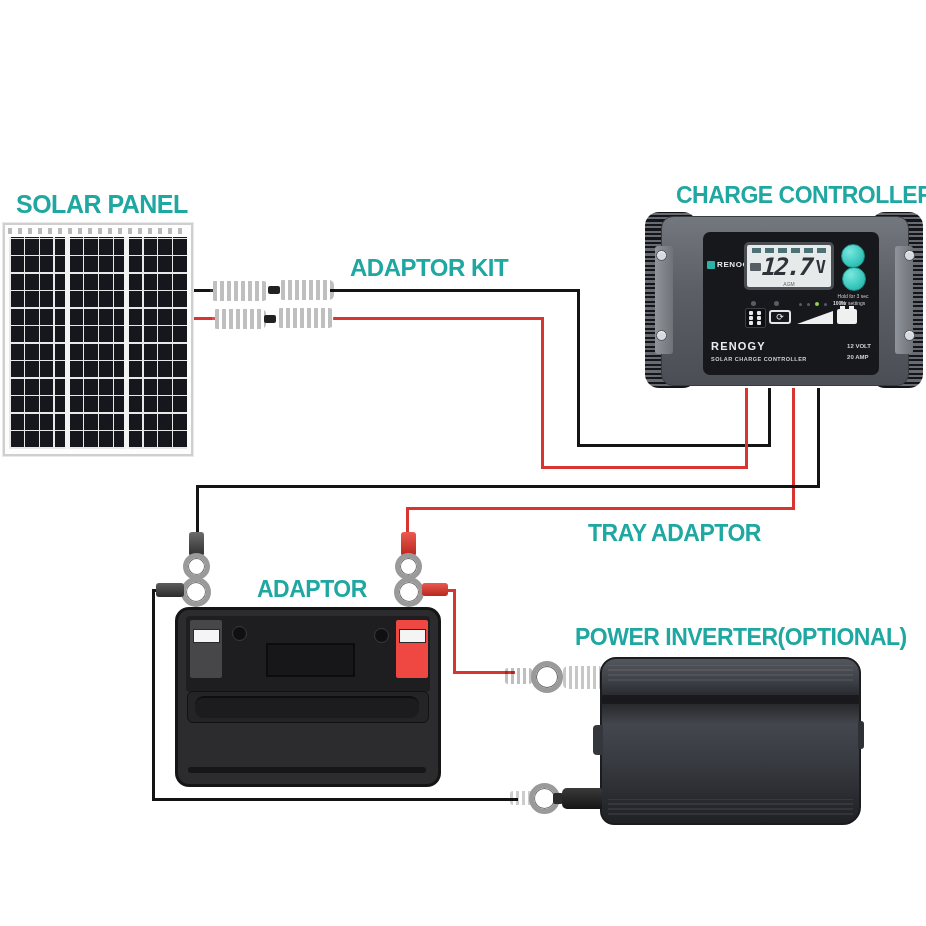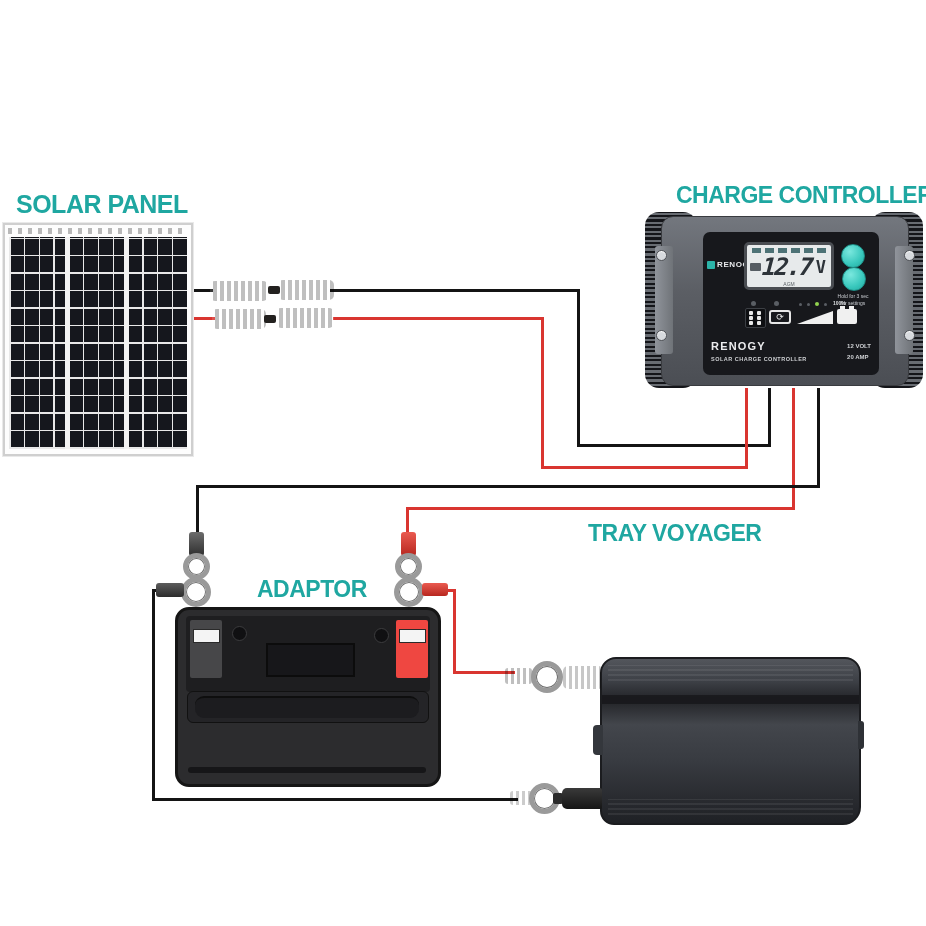--- a/index.html
+++ b/index.html
@@ -104,22 +104,24 @@
   .cc-sub{position:absolute;left:8px;top:124px;color:#cfd1d4;font-weight:bold;font-size:5.5px;letter-spacing:.5px;}
   .cc-rating{position:absolute;right:8px;top:109px;text-align:left;color:#cfd1d4;font-weight:bold;font-size:6px;line-height:1.8;white-space:pre-line;}
 </style>
 </head>
 <body>
 
 <div id="canvas">
 
   <div class="lbl" style="left:16px;top:150px;font-size:25px;">SOLAR PANEL</div>
   <div class="lbl" style="left:676px;top:142px;">CHARGE CONTROLLER</div>
-  <div class="lbl" style="left:588px;top:480px;">TRAY VOYAGER</div>
+  <div class="lbl" style="left:350px;top:214px;font-size:24px;">ADAPTOR KIT</div>
+  <div class="lbl" style="left:588px;top:480px;">TRAY ADAPTOR</div>
   <div class="lbl" style="left:257px;top:536px;">ADAPTOR</div>
+  <div class="lbl" style="left:575px;top:584px;">POWER INVERTER(OPTIONAL)</div>
 
   <div class="wire wk" style="left:185px;top:249px;width:28px;height:3px;"></div>
   <div class="wire wk" style="left:330px;top:249px;width:250px;height:3px;"></div>
   <div class="wire wk" style="left:577px;top:249px;width:3px;height:158px;"></div>
   <div class="wire wk" style="left:577px;top:404px;width:194px;height:3px;"></div>
   <div class="wire wk" style="left:768px;top:348px;width:3px;height:59px;"></div>
 
   <div class="wire wr" style="left:185px;top:277px;width:30px;height:3px;"></div>
   <div class="wire wr" style="left:333px;top:277px;width:211px;height:3px;"></div>
   <div class="wire wr" style="left:541px;top:277px;width:3px;height:152px;"></div>

